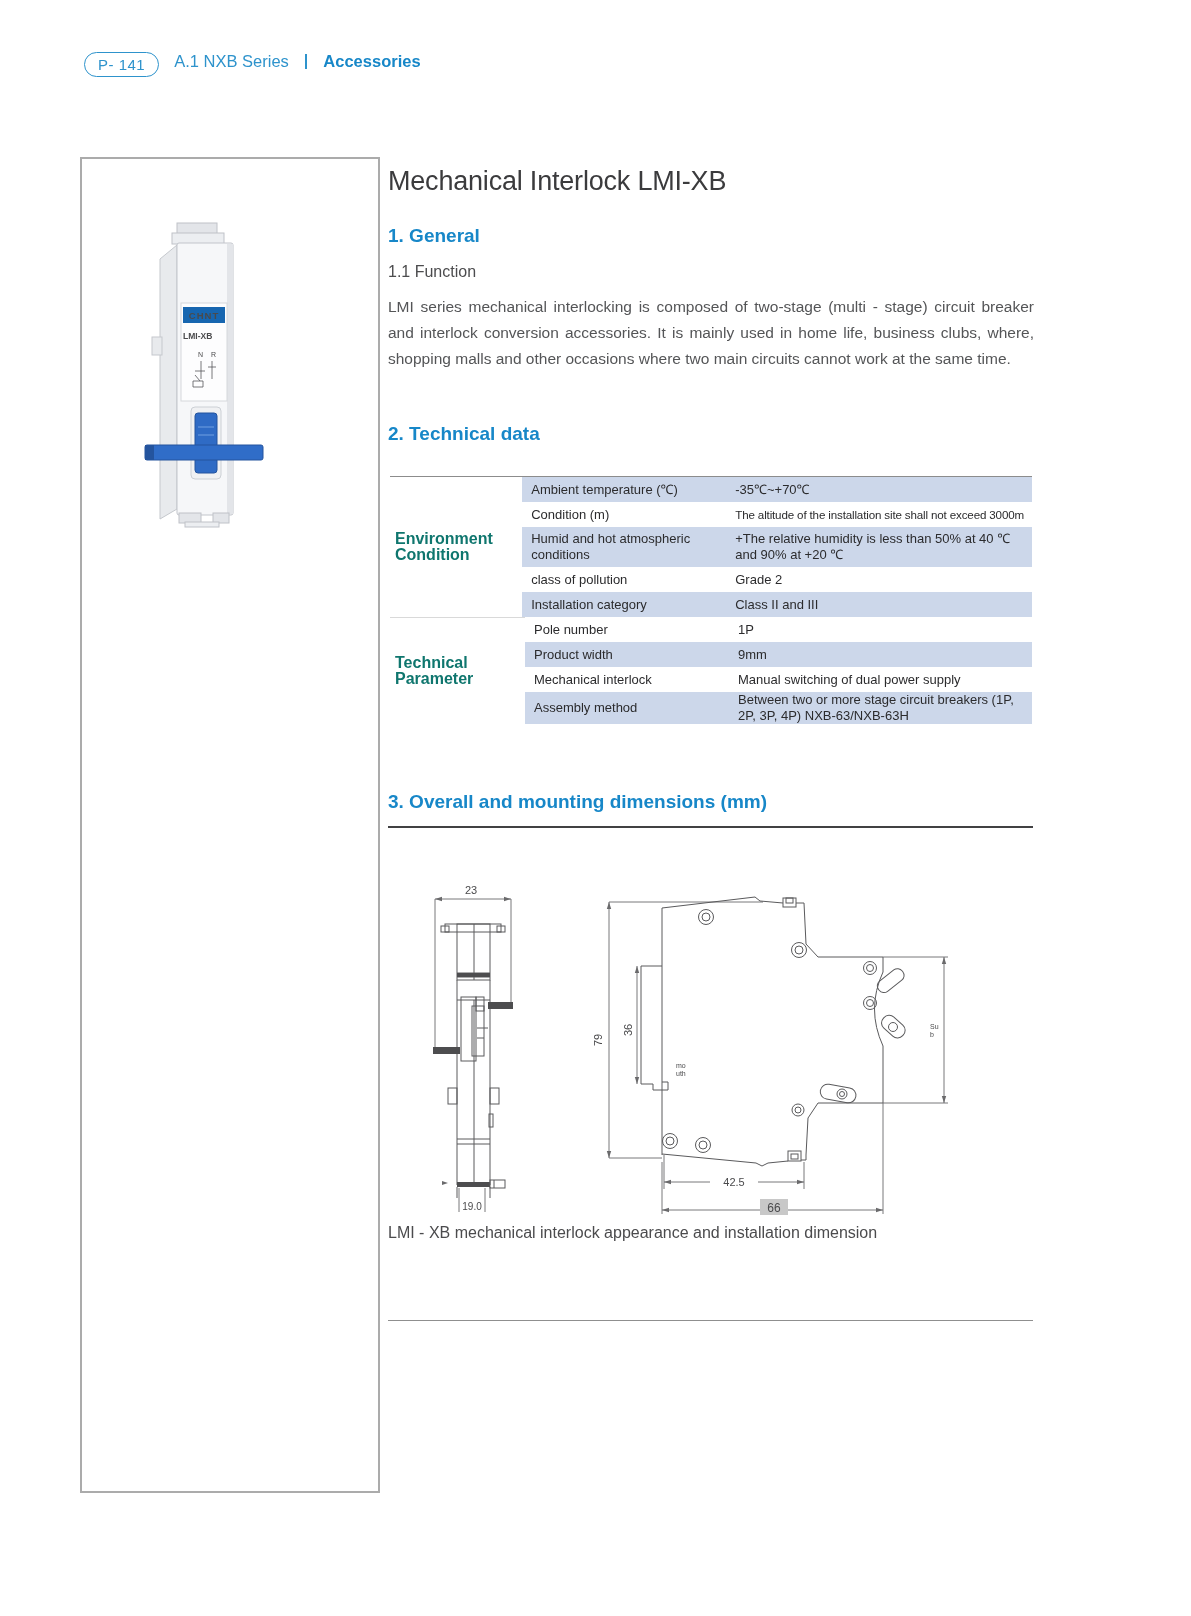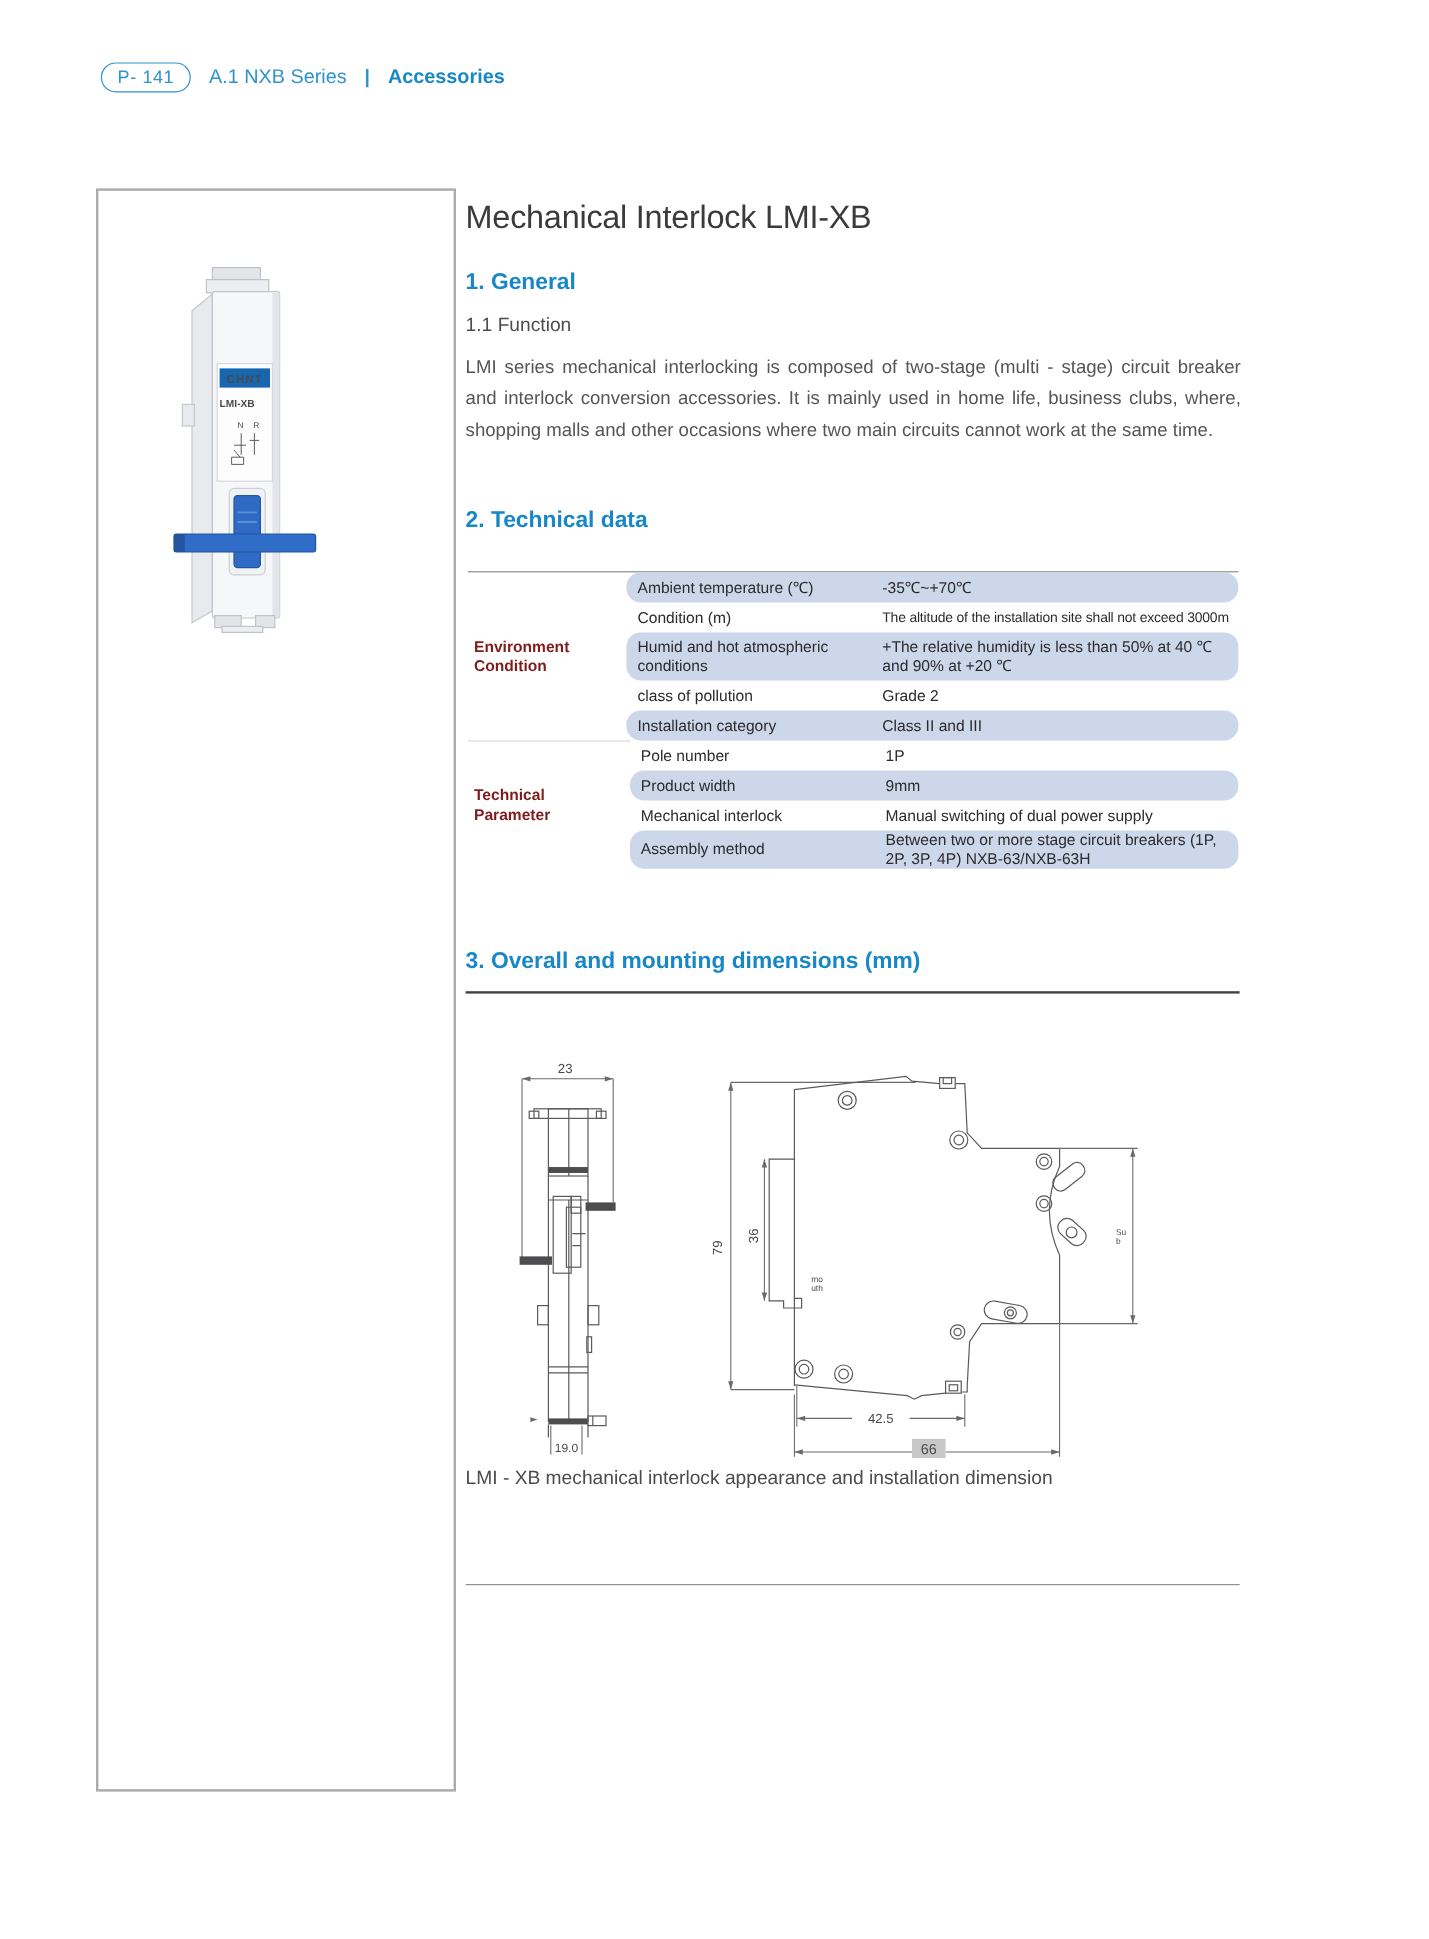--- a/index.html
+++ b/index.html
@@ -7,21 +7,21 @@
     --shade:#ccd7ea;
     --hl:#c8c8c8;
     --ink:#545557;
     --dim:#4a4a4c;
   }
   *{margin:0;padding:0;box-sizing:border-box;}
   body{background:#fff;font-family:"Liberation Sans",sans-serif;}
   #page{position:relative;width:1191px;height:1616px;background:#fff;overflow:hidden;}
 
   
-  .hdr{position:absolute;left:84px;top:52px;display:flex;align-items:center;gap:15px;}
+  .hdr{position:absolute;left:84px;top:52px;display:flex;gap:15px;}
   .badge{border:1.6px solid #2e93cc;border-radius:15px;color:#2e93cc;font-size:15px;
          padding:3px 13px;letter-spacing:.5px;}
   .series{color:#2e93cc;font-size:16.5px;}
   .hsep{color:#2e93cc;font-size:16px;font-weight:bold;}
   .hsec{color:var(--accent);font-size:16.5px;font-weight:bold;}
 
   
   .panel{position:absolute;left:80px;top:157px;width:300px;height:1336px;
          border:2.5px solid #ababab;background:#fff;}
 
@@ -30,26 +30,26 @@
          color:#3b3b3d;letter-spacing:-.2px;}
   .h2{position:absolute;font-size:19px;font-weight:bold;color:var(--accent);}
   .sub{position:absolute;left:388px;top:263px;font-size:16px;color:#4c4c4e;}
   .para{position:absolute;left:388px;top:294px;width:646px;font-size:15.5px;
         line-height:25.8px;color:var(--ink);text-align:justify;}
 
   
   .ttable{position:absolute;left:390px;top:476px;width:642px;border-top:1px solid #8c8c8c;
           font-size:13px;color:#2b2b2d;}
   .tgroup{display:flex;}
-  .tlabel{width:135px;display:flex;align-items:center;font-weight:bold;font-size:13px;
-          padding:4px 10px 4px 5px;line-height:16px;color:#7f1d1d;}
+  .tlabel{width:135px;display:flex;align-items:center;font-weight:bold;font-size:16px;
+          padding:4px 10px 4px 5px;line-height:16px;color:#0f766e;}
   .tgroup + .tgroup .tlabel{border-top:1px solid #d9d9d9;}
   .trows{flex:1;}
   .trow{display:flex;align-items:center;min-height:25px;}
-  .trow.shade{background:var(--shade);border-radius:12px;}
+  .trow.shade{background:var(--shade);}
   .tparam{width:205px;padding:4px 6px 4px 9px;line-height:16px;}
   .tvalue{flex:1;padding:0 8px;line-height:16px;}
   .tvalue.compact{font-size:11.6px;letter-spacing:-.15px;white-space:nowrap;}
 
   .rule3{position:absolute;left:388px;top:826px;width:645px;height:2px;background:#414143;}
   .caption{position:absolute;left:388px;top:1224px;width:646px;text-align:left;
            font-size:16px;color:#4b4b4d;}
   .rulebottom{position:absolute;left:388px;top:1320px;width:645px;height:1px;background:#8f8f8f;}
 
   svg{position:absolute;overflow:visible;}

